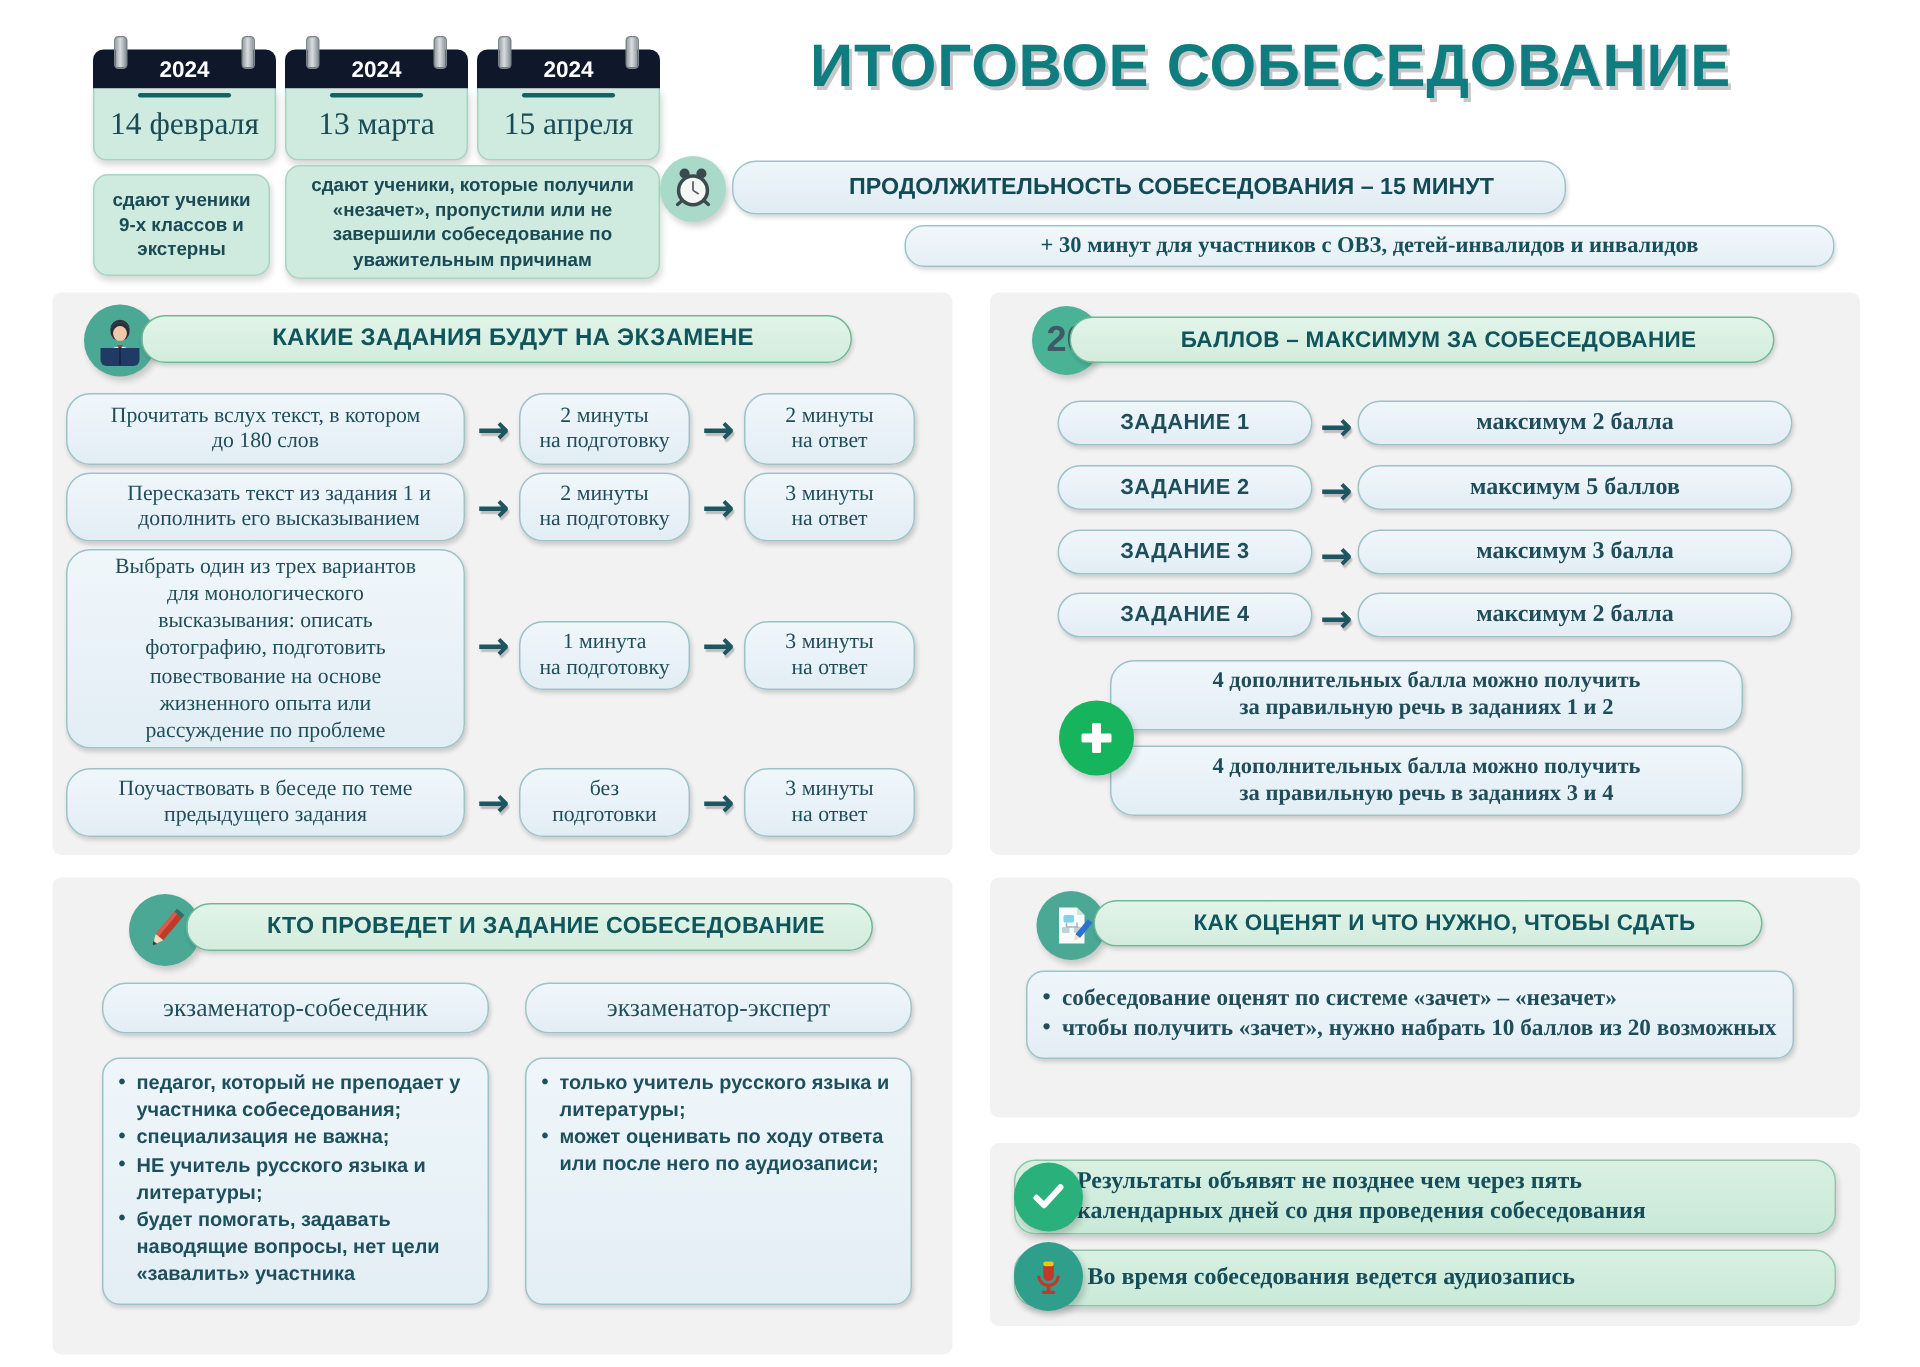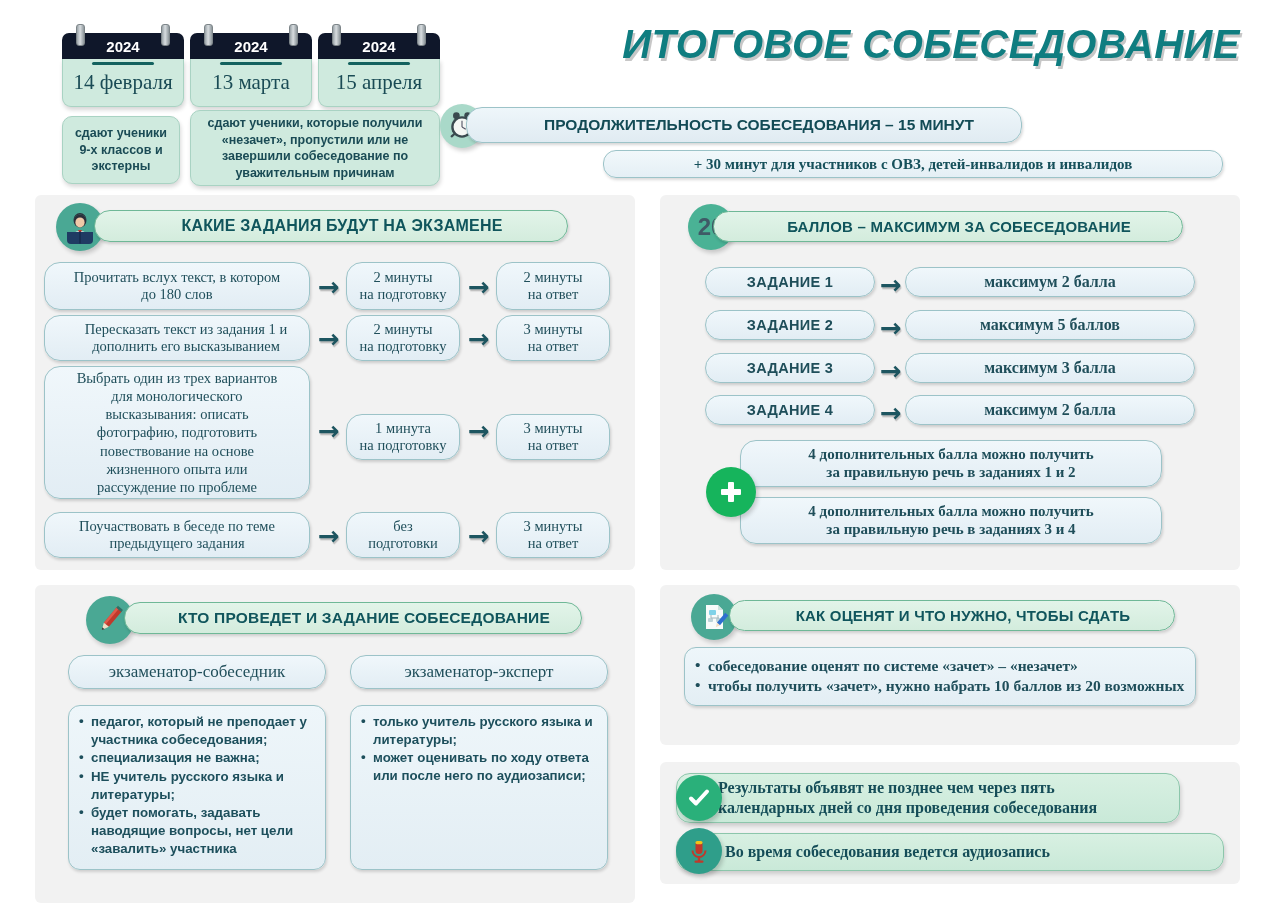--- a/index.html
+++ b/index.html
@@ -46,24 +46,23 @@
     font-family:"DejaVu Sans", sans-serif;
     font-size:26px; font-weight:bold; line-height:1;
     text-shadow:1px 2px 1px rgba(0,0,0,.22);
   }
 
   
   #title{
     position:absolute; left:540px; top:22px; width:700px;
     font-family:"Liberation Sans", sans-serif;
     font-weight:bold; font-size:40px; letter-spacing:.5px;
-    color:#0f7d80; text-align:right;
+    color:#0f7d80; text-align:left;
     text-shadow:2px 3px 0 rgba(0,0,0,.22);
     white-space:nowrap;
-    font-style:italic;
   }
 
   
   .cal{ position:absolute; width:122px; }
   .cal .ring{
     position:absolute; top:-9px; width:9px; height:22px; border-radius:3px;
     background:linear-gradient(90deg,#9aa3a8,#d8dde0 45%,#8d969b);
     border:1px solid #7d8589;
   }
   .cal .ring.l{ left:14px; } .cal .ring.r{ right:14px; }
@@ -89,21 +88,21 @@
     position:absolute; border:1px solid #a9d3c3; border-radius:10px;
     background:#cfeade; color:#1a4b55;
     font-family:"Liberation Sans", sans-serif; font-weight:bold;
     font-size:12.5px; line-height:1.32; text-align:center;
     display:flex; align-items:center; justify-content:center;
     padding:4px 8px; box-shadow:1px 3px 4px rgba(0,0,0,.15);
   }
 
   
   #dur-pill{
-    position:absolute; left:466px; top:107px; width:556px; height:36px;
+    position:absolute; left:488px; top:107px; width:556px; height:36px;
     border:1px solid #9cc3c8; border-radius:16px;
     background:linear-gradient(180deg,#eef6fa 0%,#e0ebf2 100%);
     box-shadow:1px 2px 3px rgba(0,0,0,.16);
     display:flex; align-items:center; justify-content:center;
     font-family:"Liberation Sans", sans-serif; font-weight:bold;
     font-size:15.5px; color:#124a55; padding-left:30px;
   }
   #dur-sub{
     position:absolute; left:603px; top:150px; width:620px; height:28px;
     border:1px solid #9cc3c8; border-radius:13px;
@@ -359,21 +358,21 @@
 
   <div id="grade-box">
     <ul>
       <li>собеседование оценят по системе «зачет» – «незачет»</li>
       <li>чтобы получить «зачет», нужно набрать 10 баллов из 20 возможных</li>
     </ul>
   </div>
 
   <div class="panel" style="left:660px;top:762px;width:580px;height:122px;"></div>
 
-  <div class="finfo" style="left:676px;top:773px;width:504px;height:50px;white-space:pre-line;padding-left:41px;">Результаты объявят не позднее чем через пять
+  <div class="finfo" style="left:676px;top:773px;width:548px;height:50px;white-space:pre-line;padding-left:41px;">Результаты объявят не позднее чем через пять
 календарных дней со дня проведения собеседования</div>
   <div class="circ" style="left:676px;top:775px;width:46px;height:46px;background:#2ab07a;z-index:4;">
     <svg width="26" height="26" viewBox="0 0 26 26">
       <path d="M5 13.5 l5 5 l11 -12" fill="none" stroke="#fff" stroke-width="4" stroke-linecap="round" stroke-linejoin="round"></path>
     </svg>
   </div>
 
   <div class="finfo" style="left:676px;top:833px;width:548px;height:38px;">Во время собеседования ведется аудиозапись</div>
   <div class="circ" style="left:676px;top:828px;width:46px;height:46px;background:#2f9e8a;z-index:4;">
     <svg width="28" height="28" viewBox="0 0 28 28">

